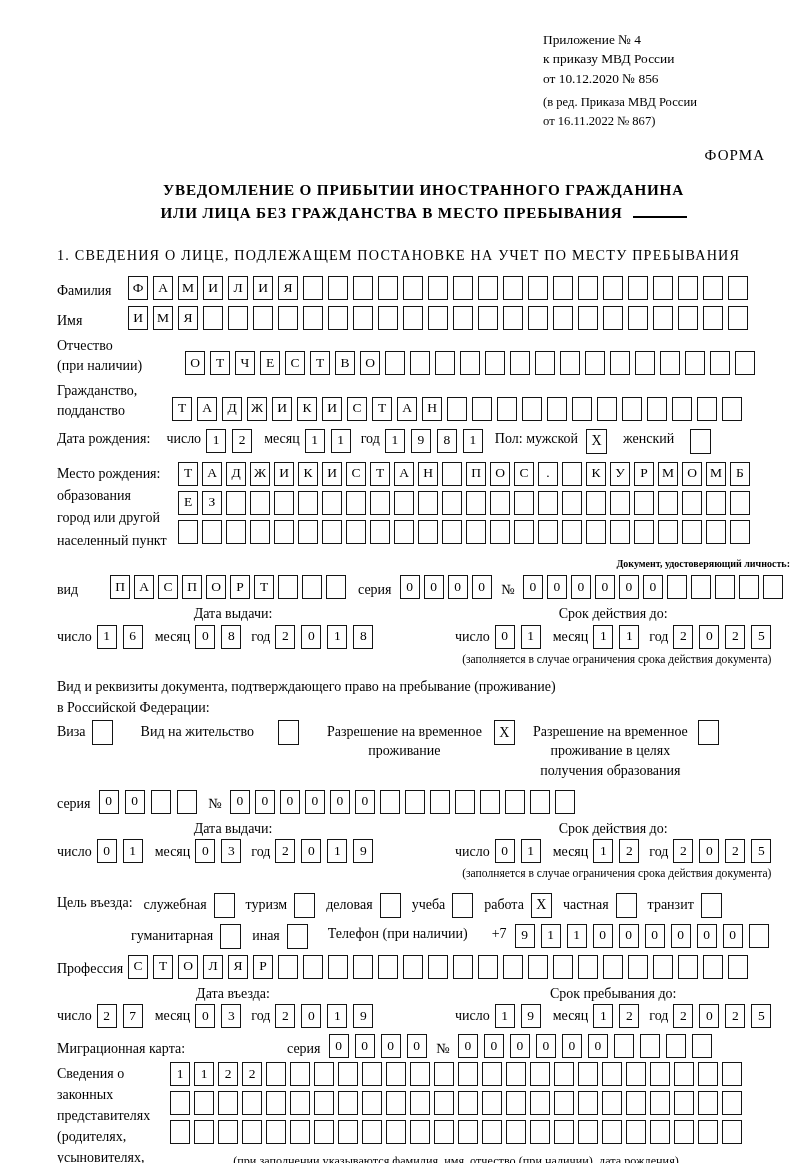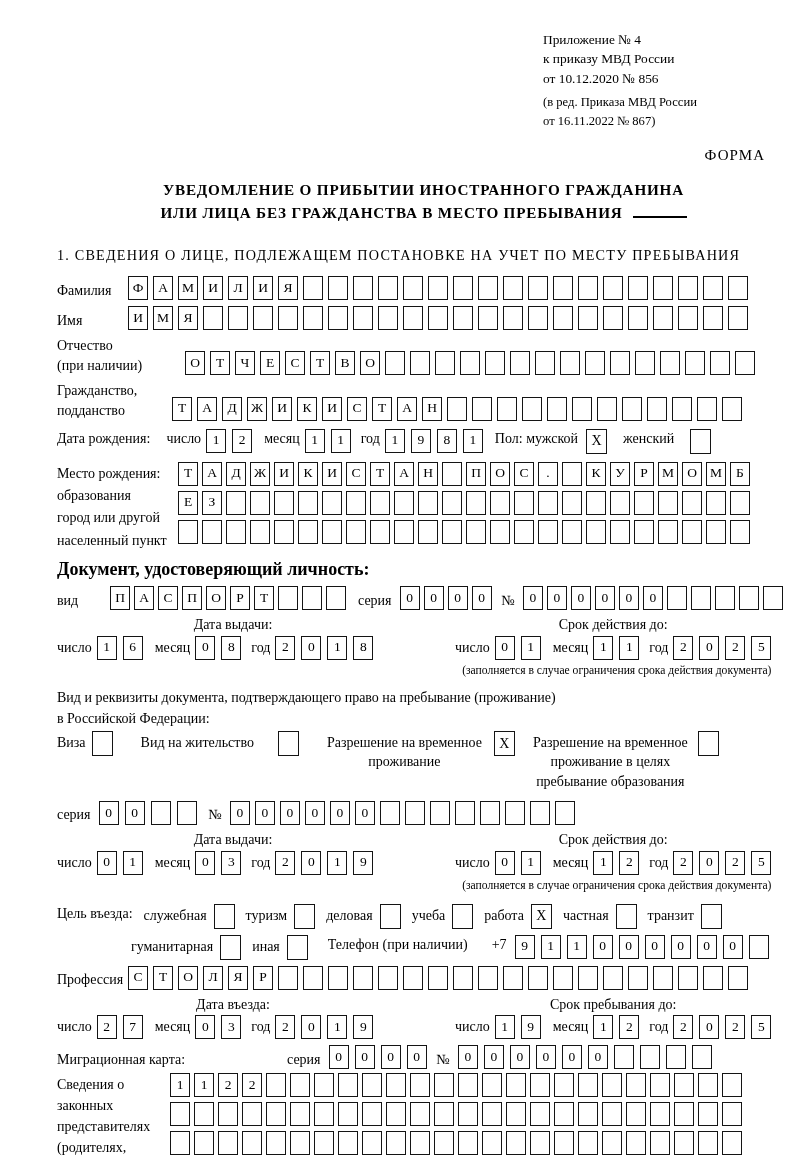--- a/index.html
+++ b/index.html
@@ -34,21 +34,21 @@
       display:flex;align-items:center;justify-content:center;font-size:14px}
   .ml6{margin-left:6px}.ml8{margin-left:8px}.ml10{margin-left:10px}.ml12{margin-left:12px}
   .ml16{margin-left:16px}.ml18{margin-left:18px}.ml20{margin-left:20px}.ml24{margin-left:24px}.ml28{margin-left:28px}
   .mt4{margin-top:4px}.mt6{margin-top:6px}.mt8{margin-top:8px}.mt10{margin-top:10px}
 
   .birthrow{align-items:flex-start}
   .bp{display:flex;margin-top:8px}
   .bp .labcol{flex:none;width:121px;line-height:1.6;padding-top:1px}
   .grid{display:flex;flex-direction:column;gap:5px}
 
-  .center-head{text-align:left;font-weight:bold;margin-top:5px;font-size:18px}
+  .center-head{text-align:right;font-weight:bold;margin-top:5px;font-size:10px}
 
   
   .dcols{display:flex;margin-top:6px;white-space:nowrap}
   .dcol.left{flex:none;width:352px}
   .dcol.right{flex:none;margin-left:46px}
   .dhead{text-align:center;margin-bottom:2px;line-height:1.25}
   .drow{display:flex;align-items:center}
   .dlabel{flex:none;margin-right:5px}
   .note{font-size:11.6px;margin-top:3px;white-space:nowrap;text-align:right}
 
@@ -429,21 +429,21 @@
     <span class="optlabel ml28">Вид на жительство</span>
     <span class="cb ml24"></span>
     <span class="optlabel center ml28">
       <div>Разрешение на временное</div>
       <div>проживание</div>
     </span>
     <span class="cb ml12">X</span>
     <span class="optlabel center ml18">
       <div>Разрешение на временное</div>
       <div>проживание в целях</div>
-      <div>пребывание образования</div>
+      <div>получения образования</div>
     </span>
     <span class="cb ml10"></span>
   </div>
 
   <div class="frow mt10">
     <div class="ilabel">серия</div>
     <div class="cells g6 ml8">
         <span class="cell">0</span>
         <span class="cell">0</span>
         <span class="cell"></span>

